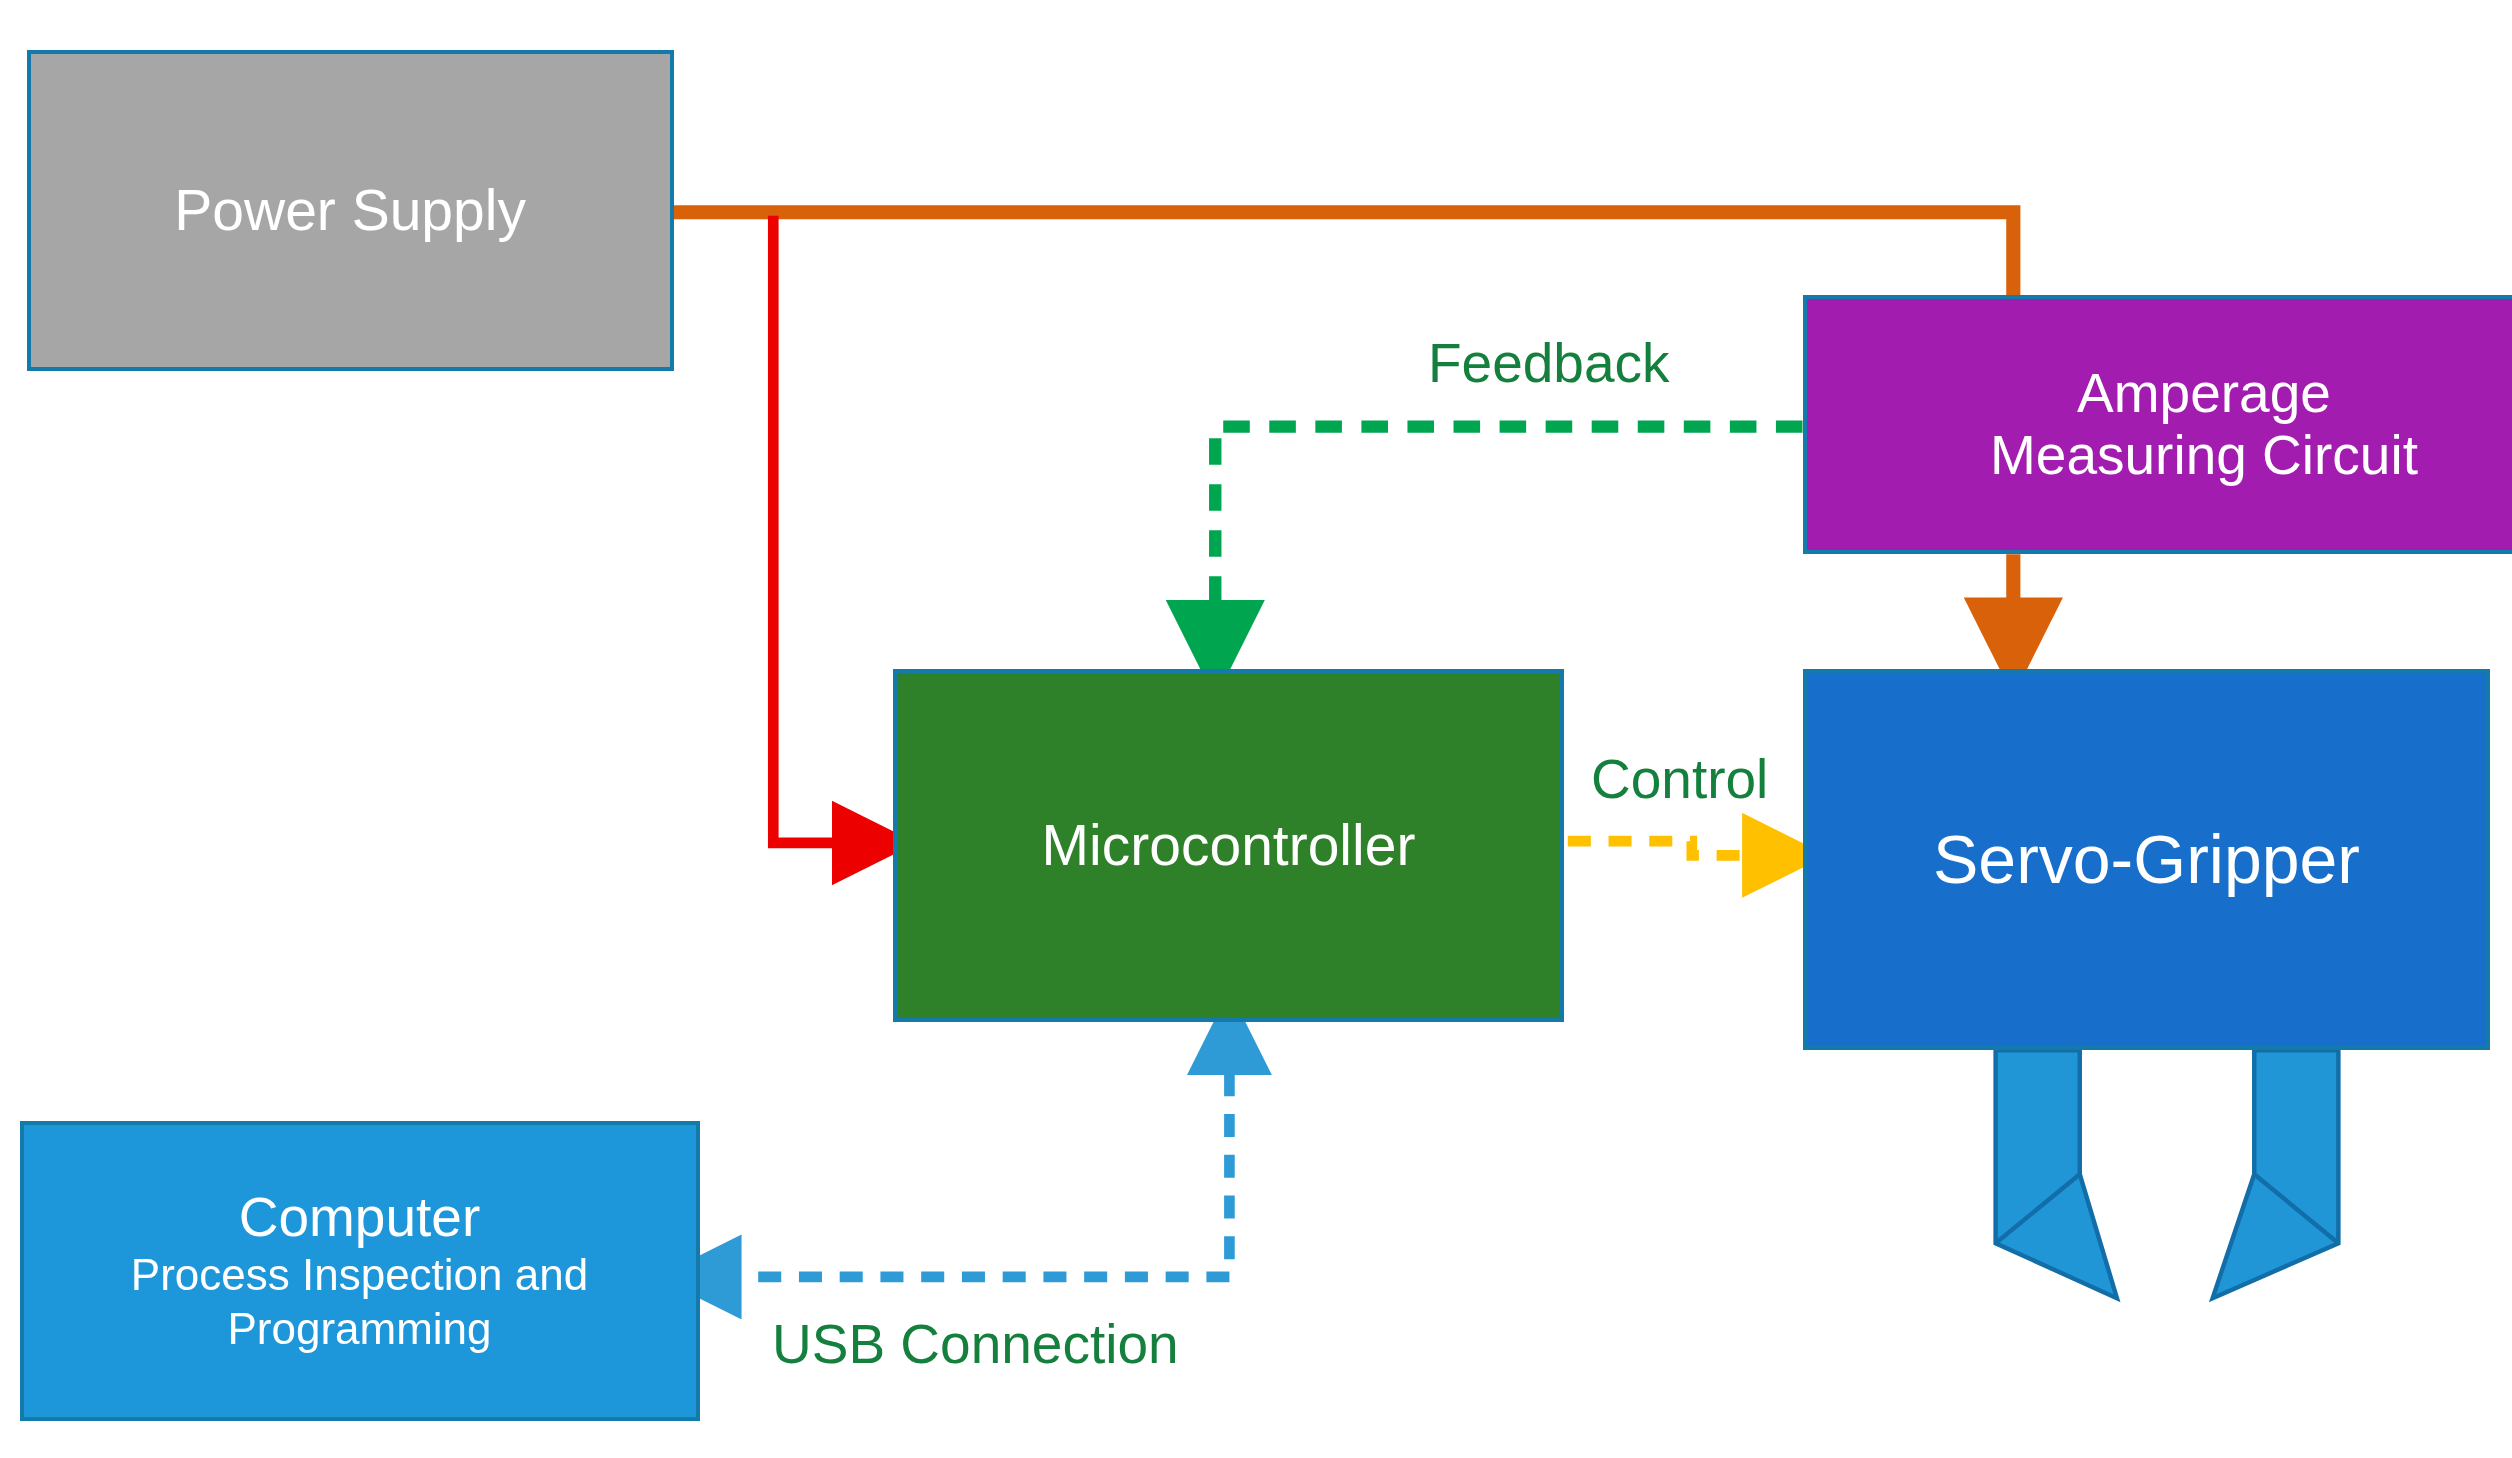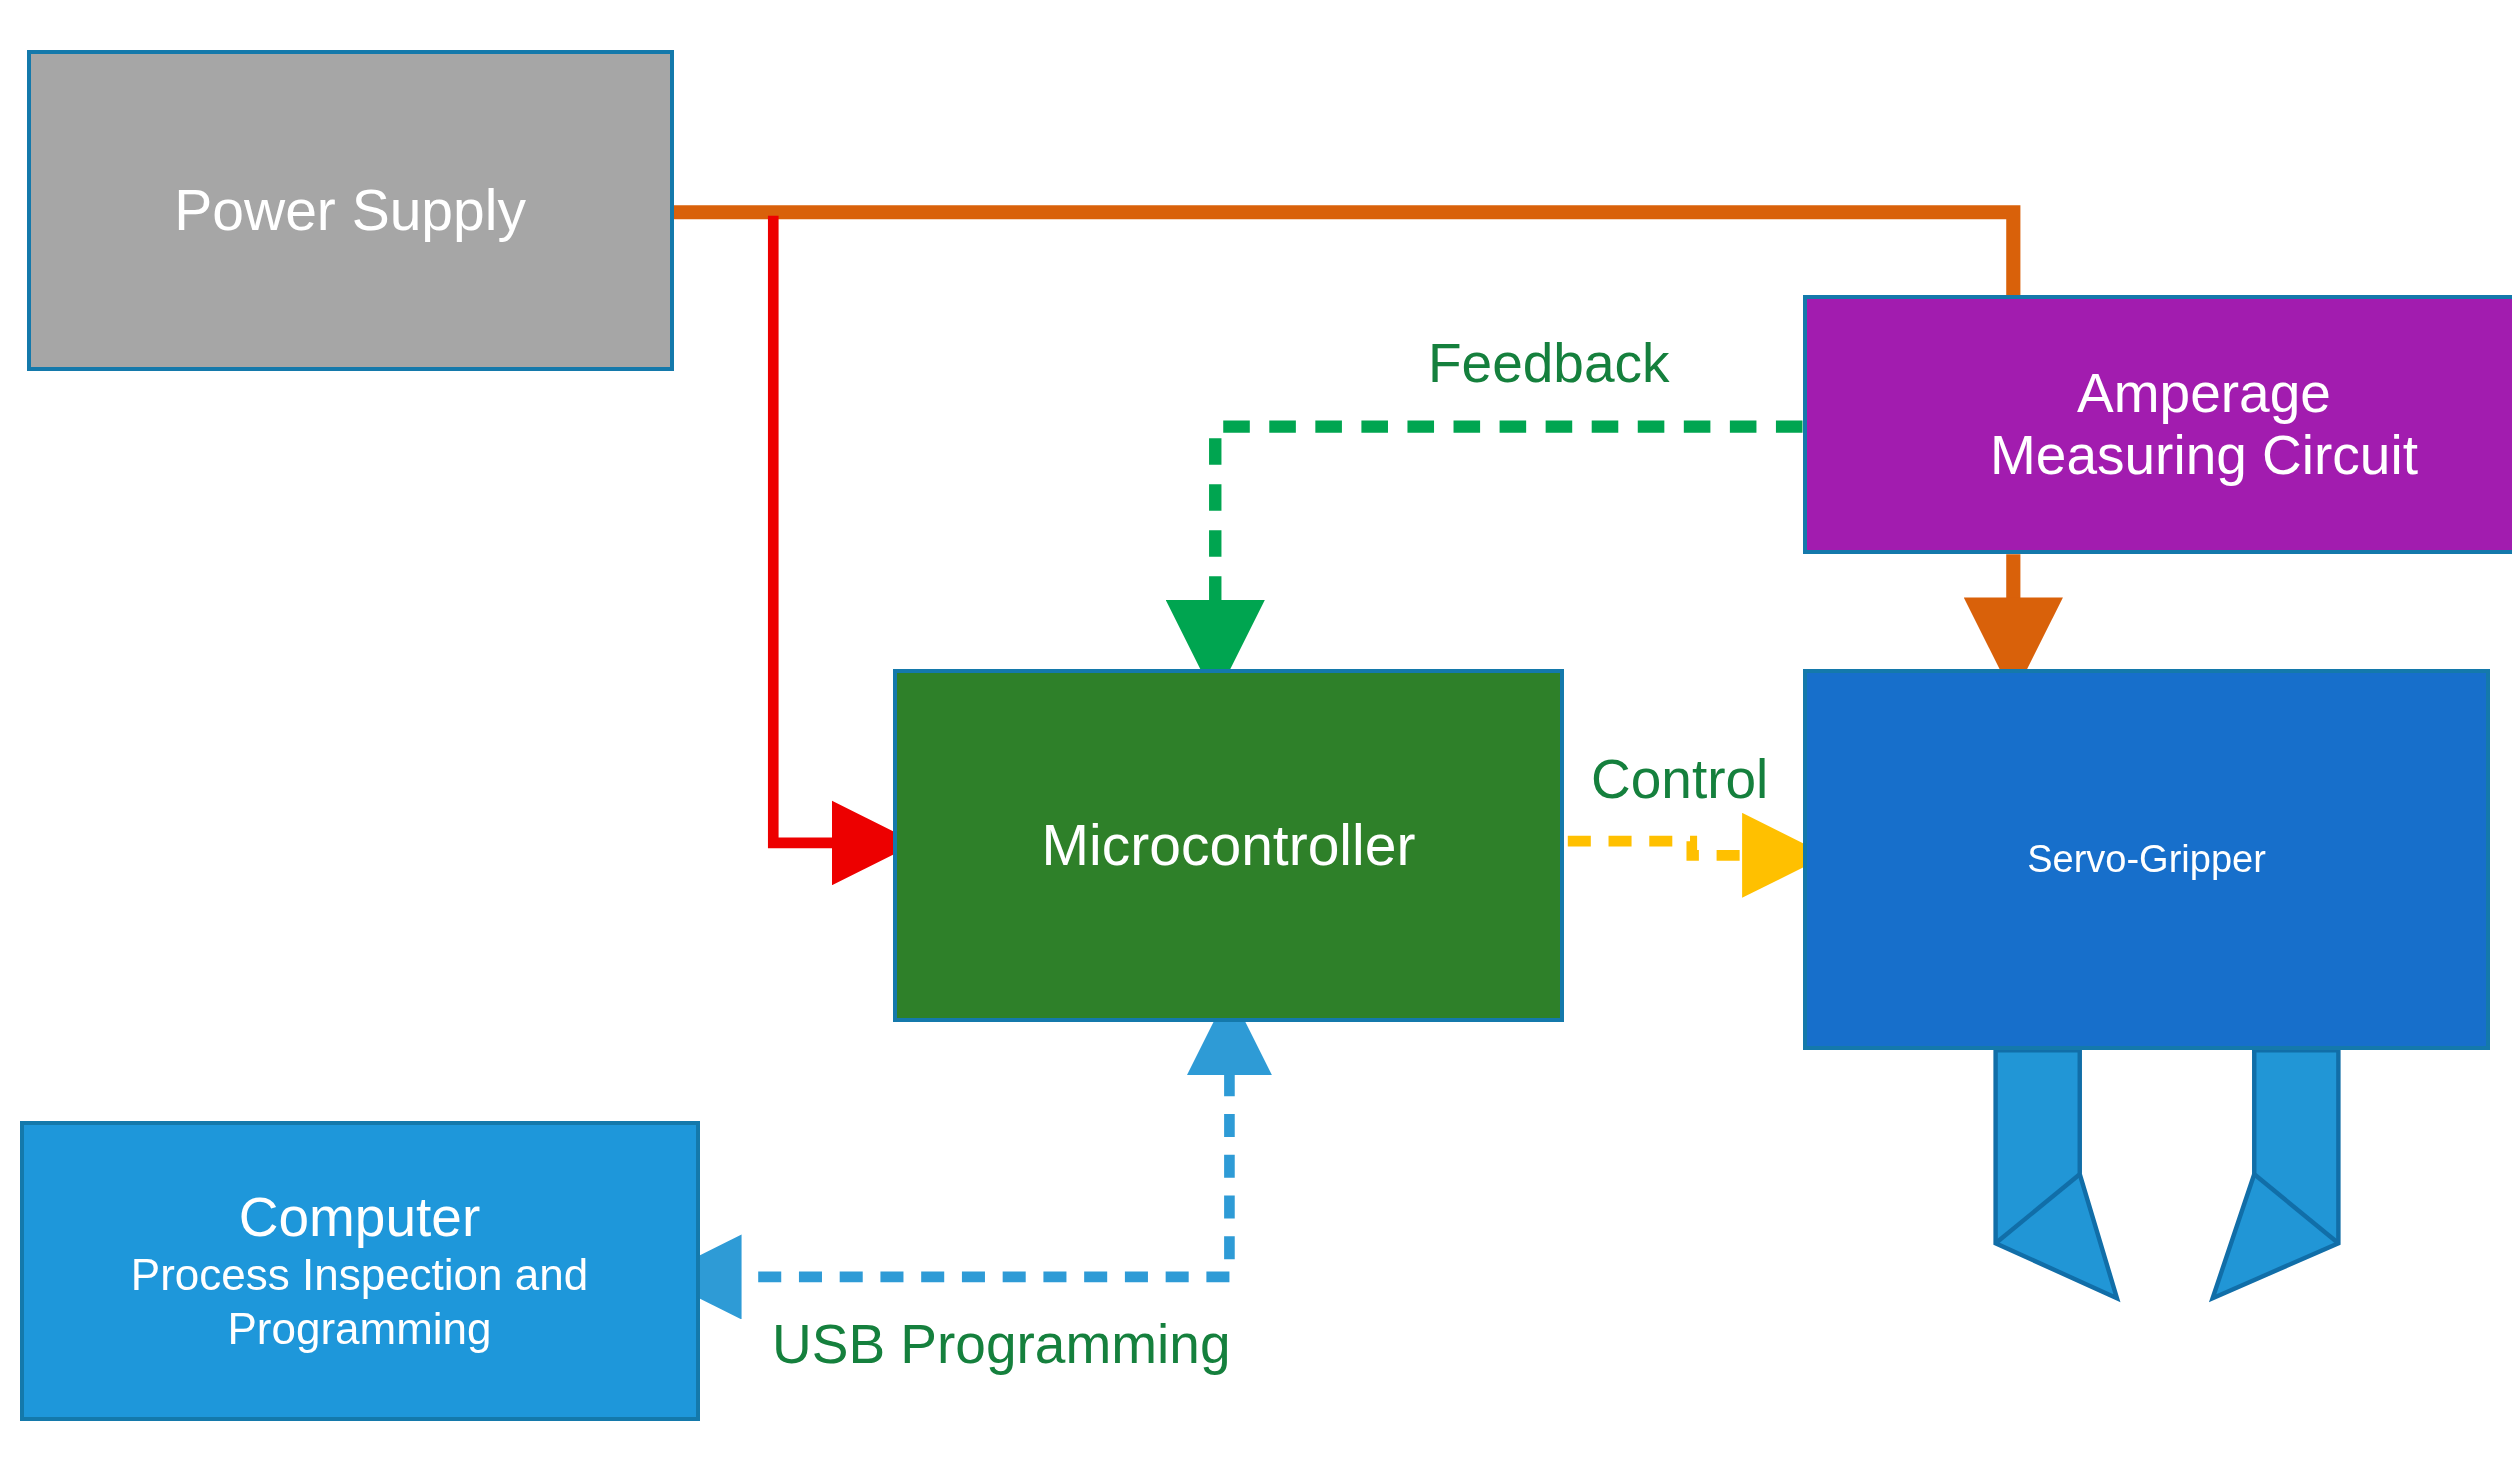--- a/index.html
+++ b/index.html
@@ -16,21 +16,21 @@
   #node-power{left:26.6px;top:38px;width:647px;height:321px;background:#a6a6a6;}
   #node-power .lbl{font-size:57px;}
 
   #node-amp{left:1803px;top:283px;width:802px;height:259px;background:#a21caf;}
   #node-amp .lbl{font-size:55px;}
 
   #node-micro{left:893px;top:657px;width:671px;height:353px;background:#2e8029;}
   #node-micro .lbl{font-size:57px;}
 
   #node-servo{left:1803px;top:657px;width:687px;height:381px;background:#176fcb;}
-  #node-servo .lbl{font-size:38px;}
+  #node-servo .lbl{font-size:68px;}
 
   #node-computer{left:19.5px;top:1109px;width:680px;height:300px;background:#1e97da;
                  flex-direction:column;justify-content:center;}
   #node-computer .title{font-size:55px;line-height:1.1;}
   #node-computer .sub{font-size:44px;line-height:1.18;margin-top:1.8px;}
 
   .edge-label{position:absolute;color:#15803d;white-space:nowrap;}
   #lbl-feedback{left:1428px;top:319px;font-size:55px;}
   #lbl-control{left:1591px;top:735px;font-size:55px;}
   #lbl-usb{left:772px;top:1300px;font-size:55px;}
@@ -100,16 +100,16 @@
   </div>
 
   <div class="node" id="node-computer">
     <div class="title">Computer</div>
     <div class="sub">Process Inspection and</div>
     <div class="sub">Programming</div>
   </div>
 
   <div class="edge-label" id="lbl-feedback">Feedback</div>
   <div class="edge-label" id="lbl-control">Control</div>
-  <div class="edge-label" id="lbl-usb">USB Programming</div>
+  <div class="edge-label" id="lbl-usb">USB Connection</div>
 
 </div>
 
 
 </body></html>

